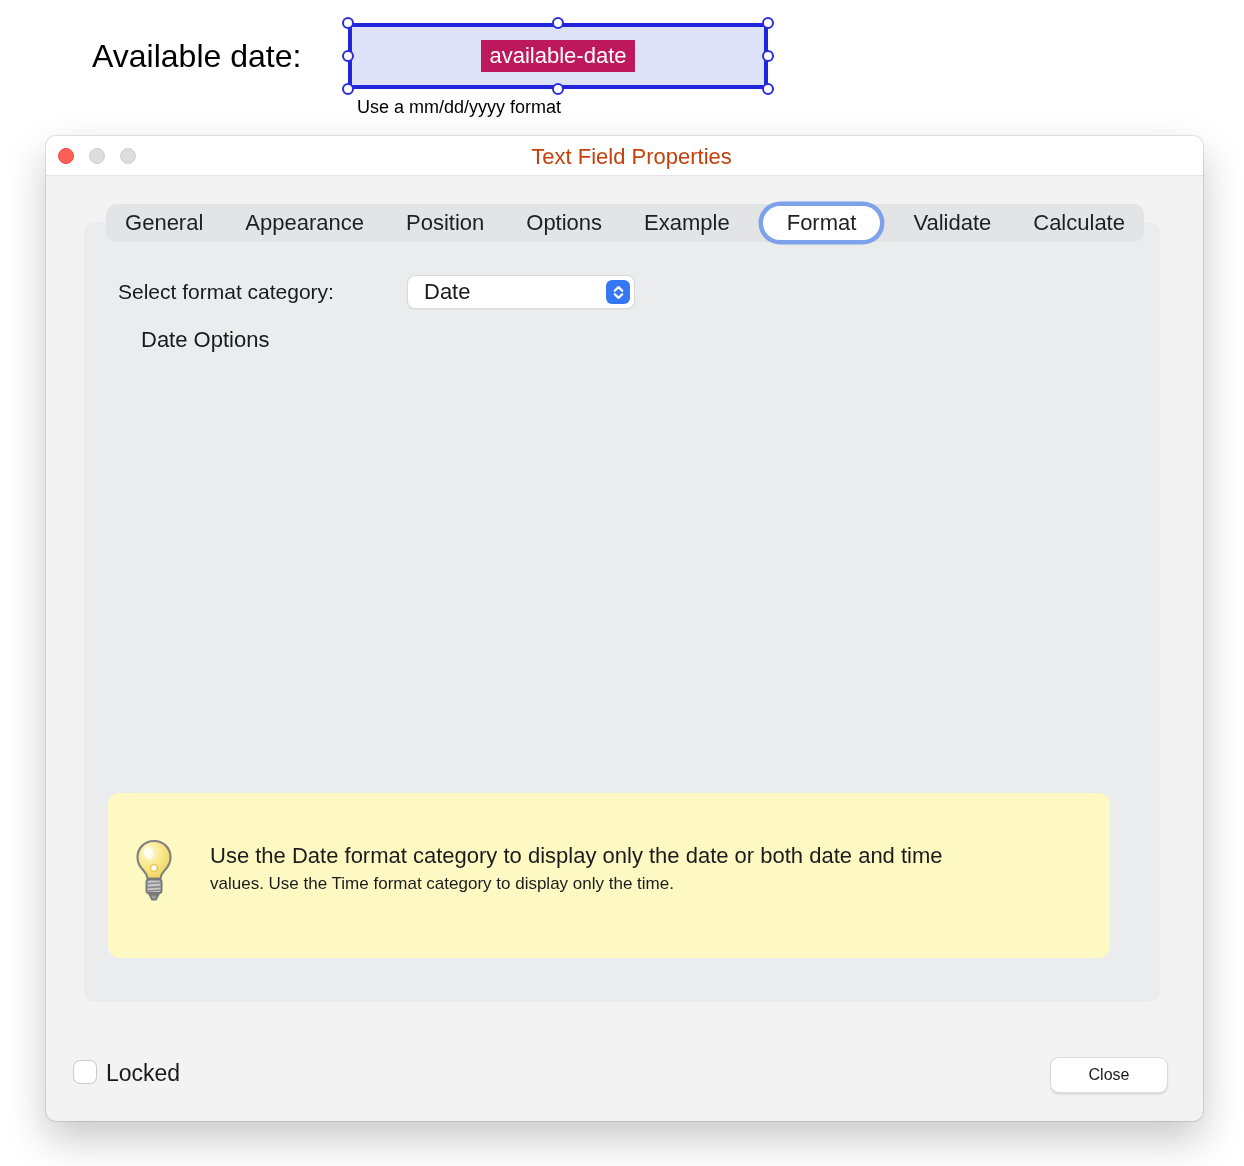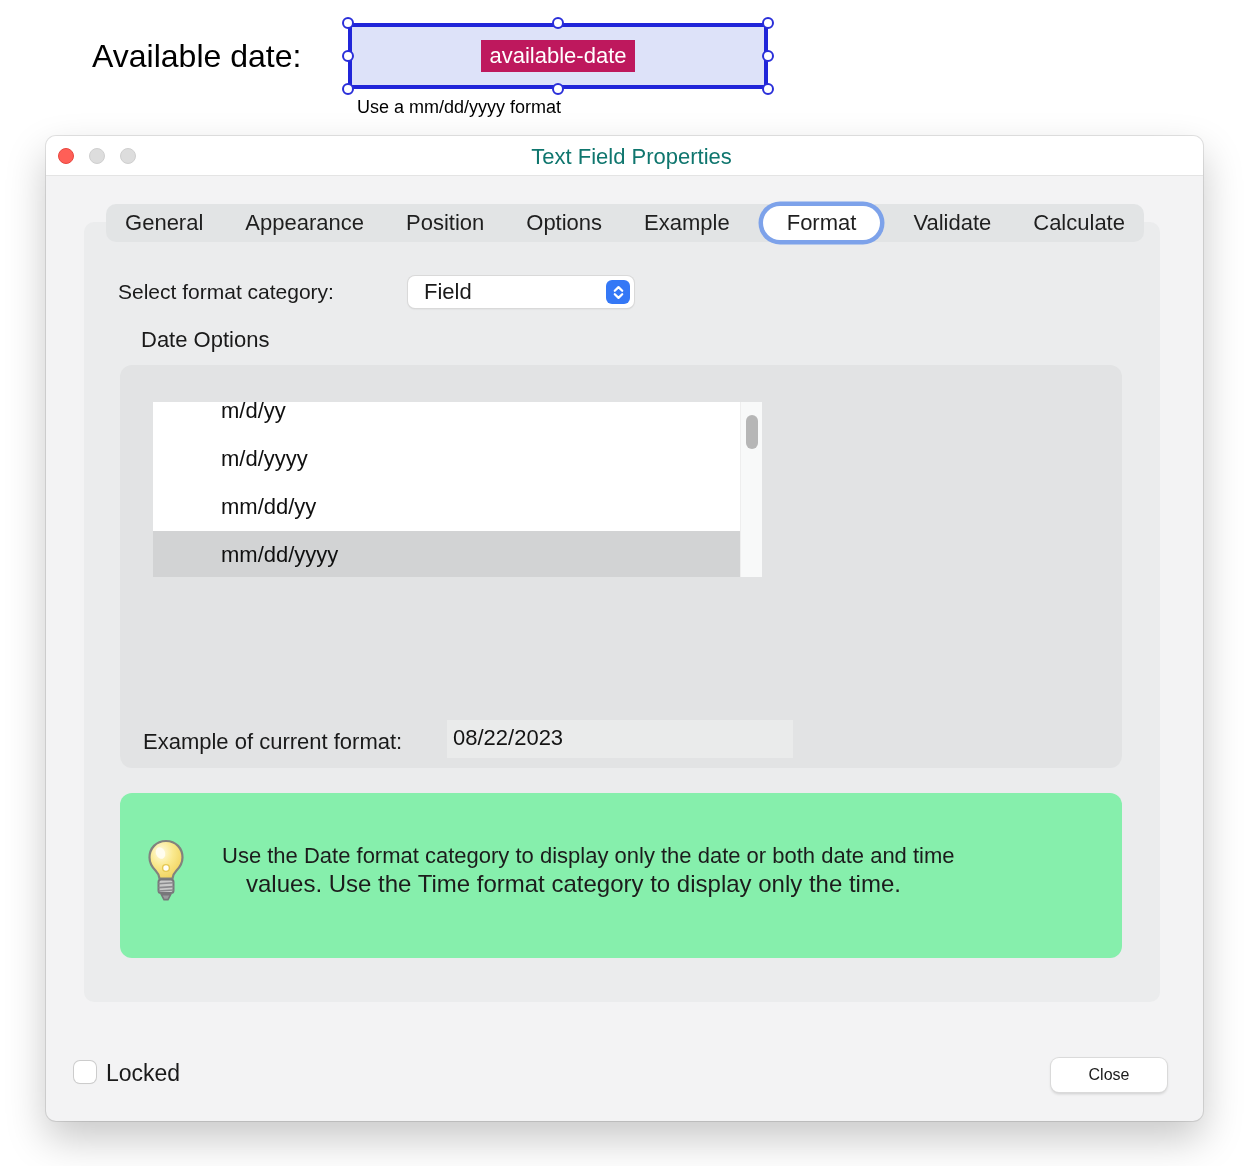--- a/index.html
+++ b/index.html
@@ -35,21 +35,21 @@
   .titlebar {
     position:absolute; left:0; top:0; right:0; height:40px;
     background:#ffffff; border-radius:10px 10px 0 0; border-bottom:1px solid #e4e4e4;
   }
   .traffic { position:absolute; top:12px; width:16px; height:16px; border-radius:50%; }
   .t-close { left:12px; background:#ff5f57; border:1px solid #e8463e; }
   .t-min   { left:43px; background:#dddddd; border:1px solid #cfcfcf; }
   .t-max   { left:74px; background:#dddddd; border:1px solid #cfcfcf; }
   .win-title {
     position:absolute; left:14px; right:0; top:8px; text-align:center;
-    font-size:22px; color:#0f766e;
+    font-size:22px; color:#c2410c;
   }
 
   
   .tabstrip {
     position:absolute; left:60px; top:68px; width:1038px; height:38px;
     background:#e2e4e5; border-radius:10px; z-index:3;
     display:flex; align-items:center; justify-content:center; font-size:22px;
   }
   .tab { padding:4px 21px; color:#1f1f1f; white-space:nowrap;text-align:right; }
   .tab-sep { width:1px; height:20px; background:#c9c9c9; }
@@ -95,26 +95,26 @@
   .scroll-thumb {
     position:absolute; left:5px; top:13px; width:12px; height:34px;
     background:#b6b6b6; border-radius:6px;
   }
   .example-label { position:absolute; left:23px; top:364px; font-size:22px; }
   .example-value {
     position:absolute; left:327px; top:355px; width:346px; height:38px;
     background:#eaebeb; font-size:22px; line-height:36px; padding-left:6px; color:#141414;
   }
   .tipbox {
-    position:absolute; left:36px; top:571px; width:1002px; height:165px;
-    background:#86efac; border-radius:12px;
+    position:absolute; left:24px; top:571px; width:1002px; height:165px;
+    background:#fef9c3; border-radius:12px;
   }
   .bulb { position:absolute; left:26px; top:46px; }
   .tip-line1 { position:absolute; left:102px; top:49px; font-size:22px; line-height:28px; color:#1c1c1c; }
-  .tip-line2 { position:absolute; left:102px; top:77px; font-size:24px; line-height:28px; color:#1c1c1c;margin-left:24px; }
+  .tip-line2 { position:absolute; left:102px; top:77px; font-size:17px; line-height:28px; color:#1c1c1c; }
 
   
   .checkbox {
     position:absolute; left:28px; top:925px; width:22px; height:22px;
     background:#fff; border-radius:6px;
     box-shadow:0 0 0 1px #cccccc, 0 1px 1px rgba(0,0,0,.08);
   }
   .locked-label { position:absolute; left:60px; top:924px; font-size:23px; }
   .close-btn {
     position:absolute; left:1005px; top:922px; width:116px; height:34px;
@@ -151,47 +151,31 @@
       <span class="traffic t-close"></span>
       <span class="traffic t-min"></span>
       <span class="traffic t-max"></span>
       <div class="win-title">Text Field Properties</div>
     </div>
 
     <div class="panel">
       <div class="cat-label">Select format category:</div>
 
       <div class="popup">
-        <span class="popup-value">Field</span>
+        <span class="popup-value">Date</span>
         <span class="popup-stepper">
           <svg viewBox="0 0 16 16" width="17" height="17">
             <path d="M4.5 6.3 L8 2.9 L11.5 6.3" fill="none" stroke="#fff" stroke-width="2.1" stroke-linecap="round" stroke-linejoin="round"></path>
             <path d="M4.5 9.7 L8 13.1 L11.5 9.7" fill="none" stroke="#fff" stroke-width="2.1" stroke-linecap="round" stroke-linejoin="round"></path>
           </svg>
         </span>
       </div>
 
       <div class="group-label">Date Options</div>
 
-      <div class="groupbox">
-        <div class="listbox">
-          <div class="list-rows">
-            <div class="list-row">m/d/yy</div>
-            <div class="list-row">m/d/yyyy</div>
-            <div class="list-row">mm/dd/yy</div>
-            <div class="list-row selected">mm/dd/yyyy</div>
-          </div>
-          <div class="scroll-track">
-            <div class="scroll-thumb"></div>
-          </div>
-        </div>
-
-        <div class="example-label">Example of current format:</div>
-        <div class="example-value">08/22/2023</div>
-      </div>
 
       <div class="tipbox">
         <span class="bulb">
           <svg viewBox="0 0 40 66" width="40" height="66">
             <defs>
               <radialGradient id="bulbGrad" cx="35%" cy="30%" r="80%">
                 <stop offset="0%" stop-color="#fffbe2"></stop>
                 <stop offset="45%" stop-color="#fae98f"></stop>
                 <stop offset="100%" stop-color="#efcf55"></stop>
               </radialGradient>

